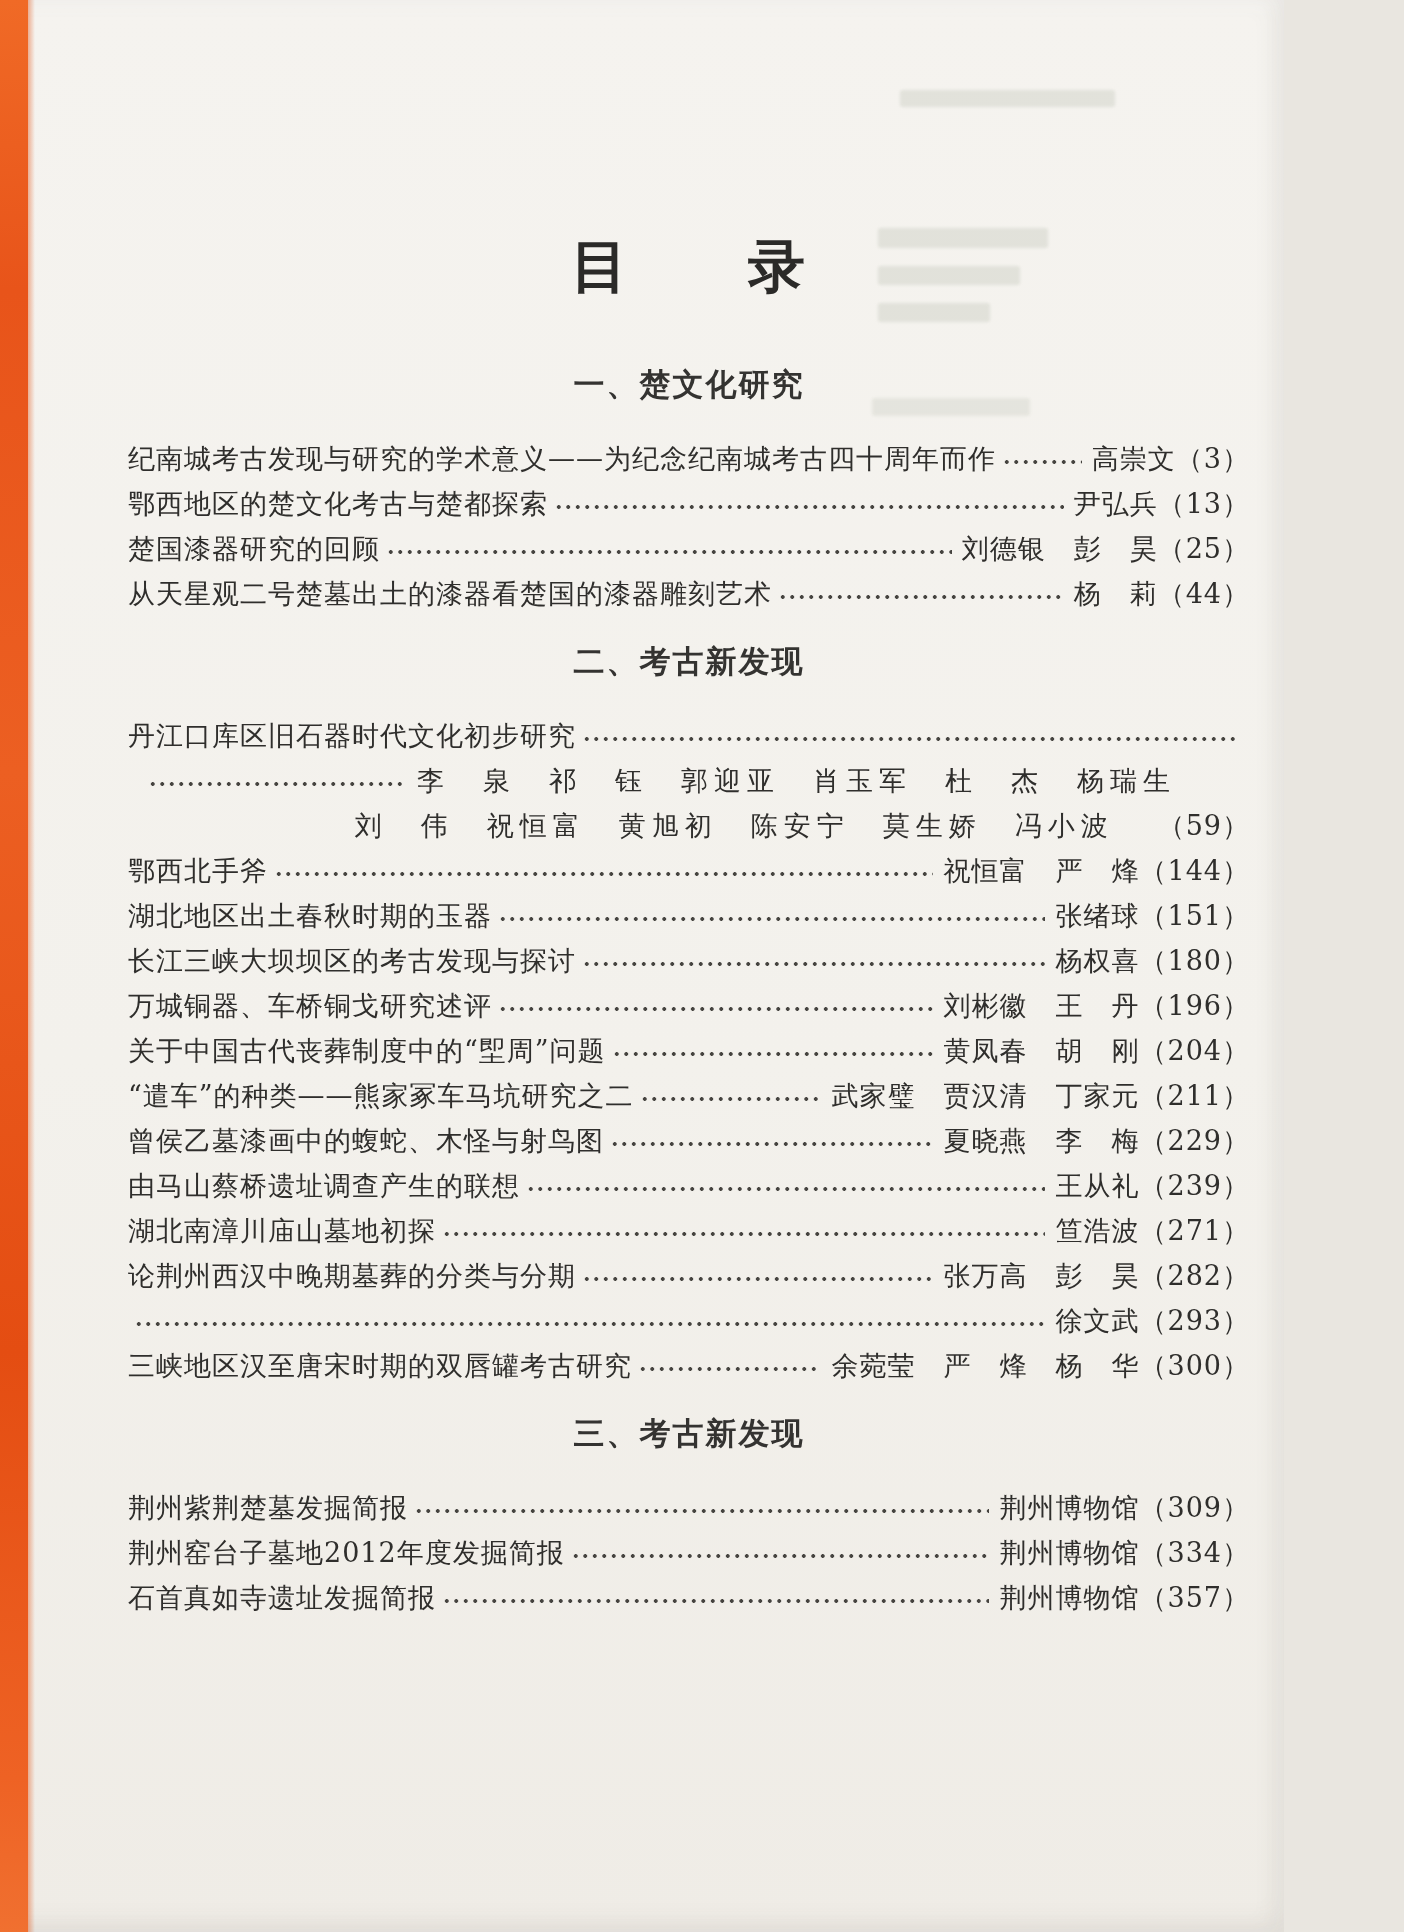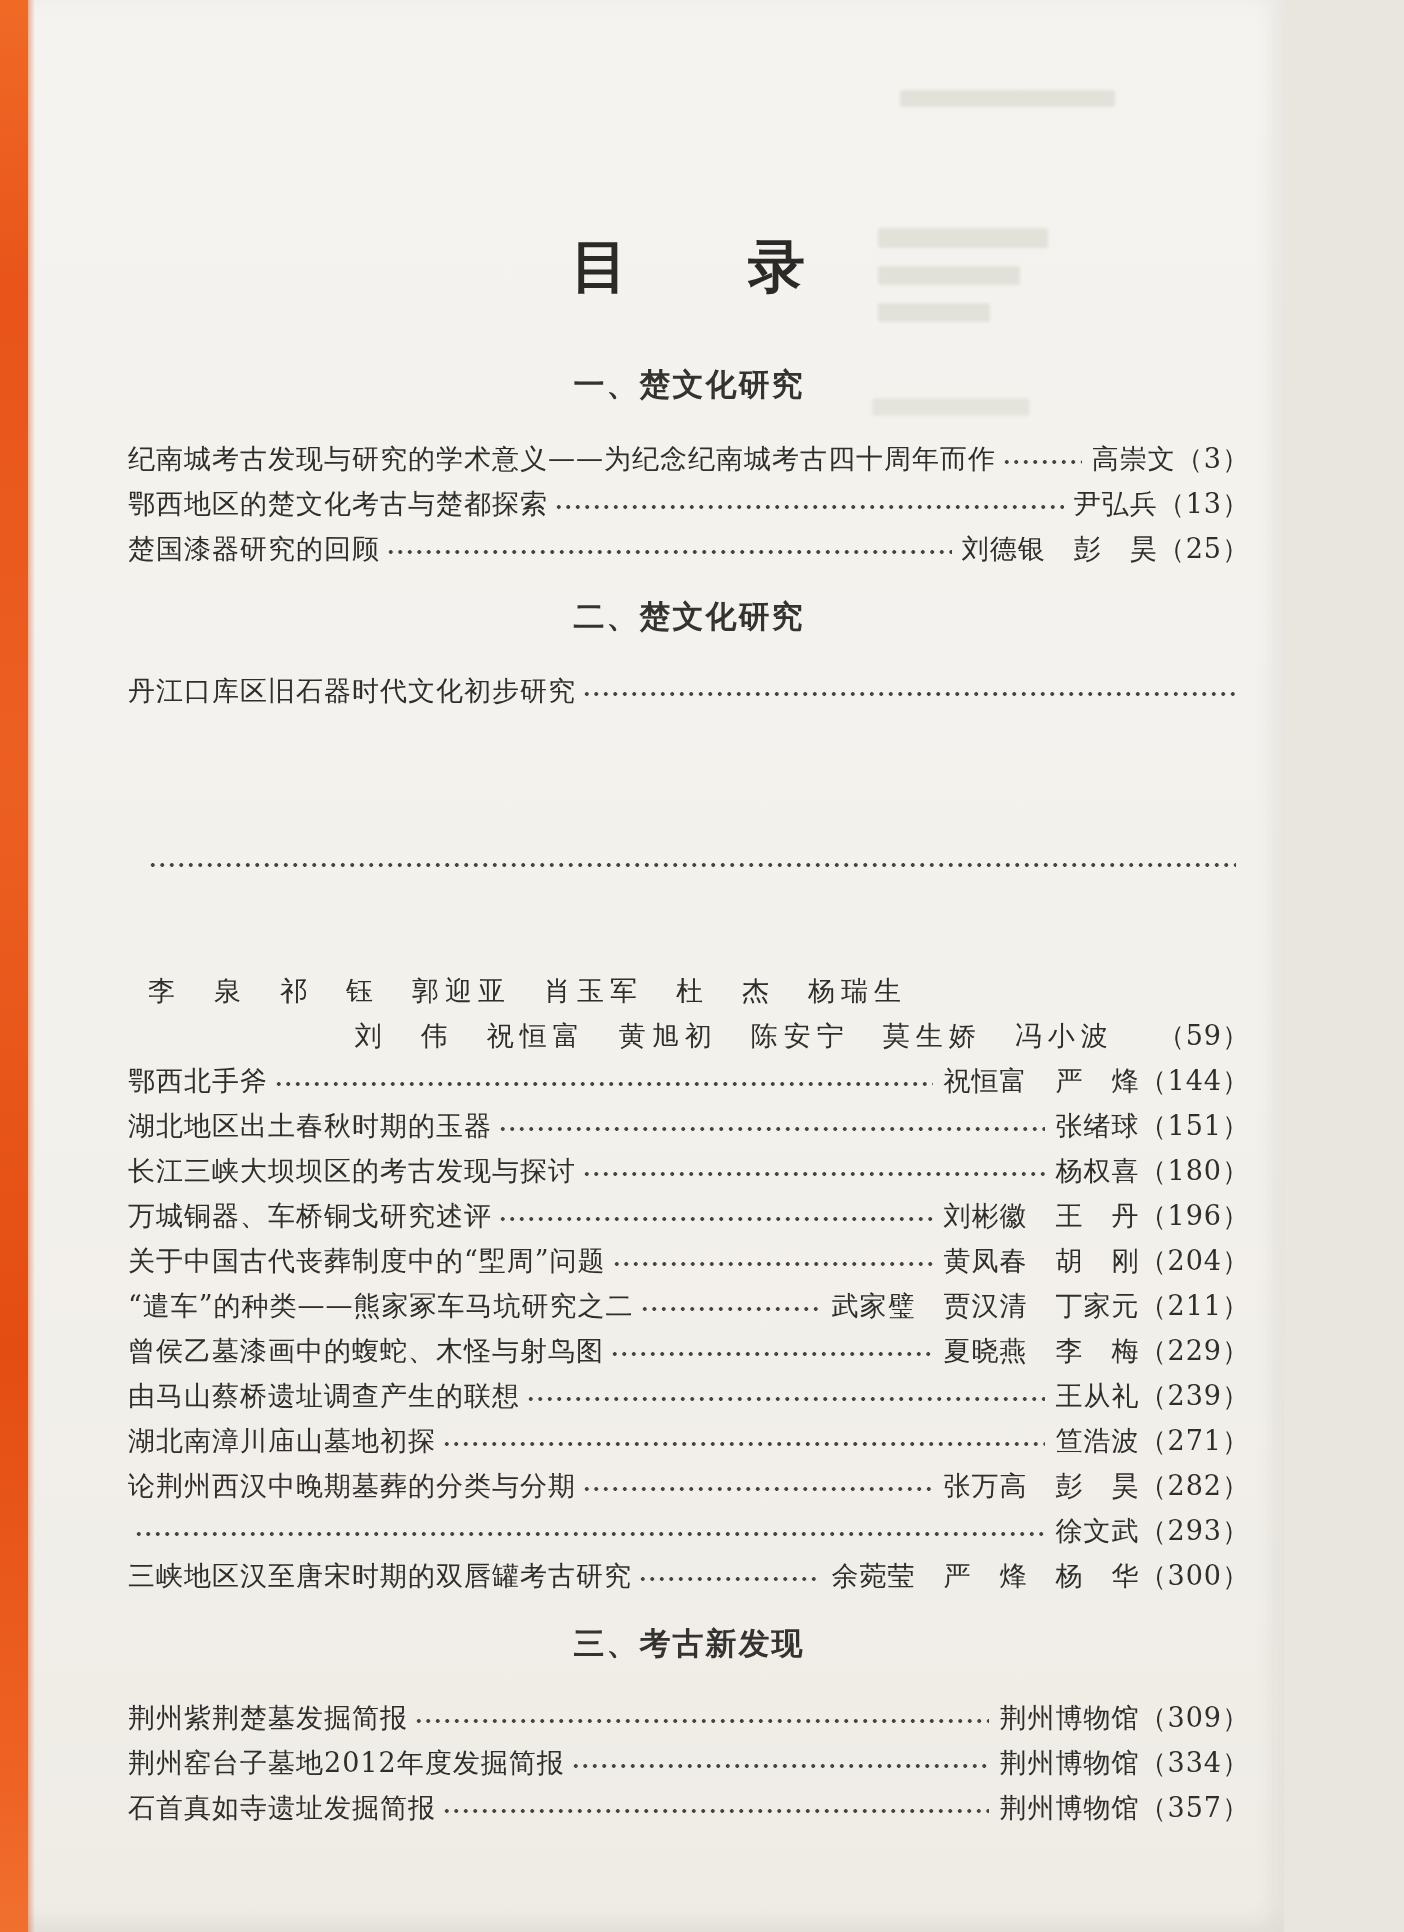--- a/index.html
+++ b/index.html
@@ -130,31 +130,37 @@
               <span class="dot-leader"></span>
               <span class="entry-authors">尹弘兵</span>
               <span class="entry-page">（13）</span>
             </div>
             <div class="row">
               <span class="entry-title">楚国漆器研究的回顾</span>
               <span class="dot-leader"></span>
               <span class="entry-authors">刘德银　彭　昊</span>
               <span class="entry-page">（25）</span>
             </div>
+            <div class="row">
+              <span class="entry-title">从天星观二号楚墓出土的漆器看楚国的漆器雕刻艺术</span>
+              <span class="dot-leader"></span>
+              <span class="entry-authors">杨　莉</span>
+              <span class="entry-page">（44）</span>
+            </div>
           </div>
   </div>
 
   <div class="section">
-    <div class="section-heading">二、楚文化研究</div>
+    <div class="section-heading">二、考古新发现</div>
     <div class="section-rows">
             <div class="row">
               <span class="entry-title">丹江口库区旧石器时代文化初步研究</span>
               <span class="dot-leader"></span>
             </div>
-            <div class="row" style="padding-left: 20px; flex-direction: column;">
+            <div class="row" style="padding-left: 20px;">
               <span class="dot-leader-fixed"></span>
               <span class="entry-authors spread">李　泉　祁　钰　郭迎亚　肖玉军　杜　杰　杨瑞生</span>
             </div>
             <div class="row row-right">
               <span class="entry-authors spread">刘　伟　祝恒富　黄旭初　陈安宁　莫生娇　冯小波</span>
               <span class="entry-page">（59）</span>
             </div>
             <div class="row">
               <span class="entry-title">鄂西北手斧</span>
               <span class="dot-leader"></span>

